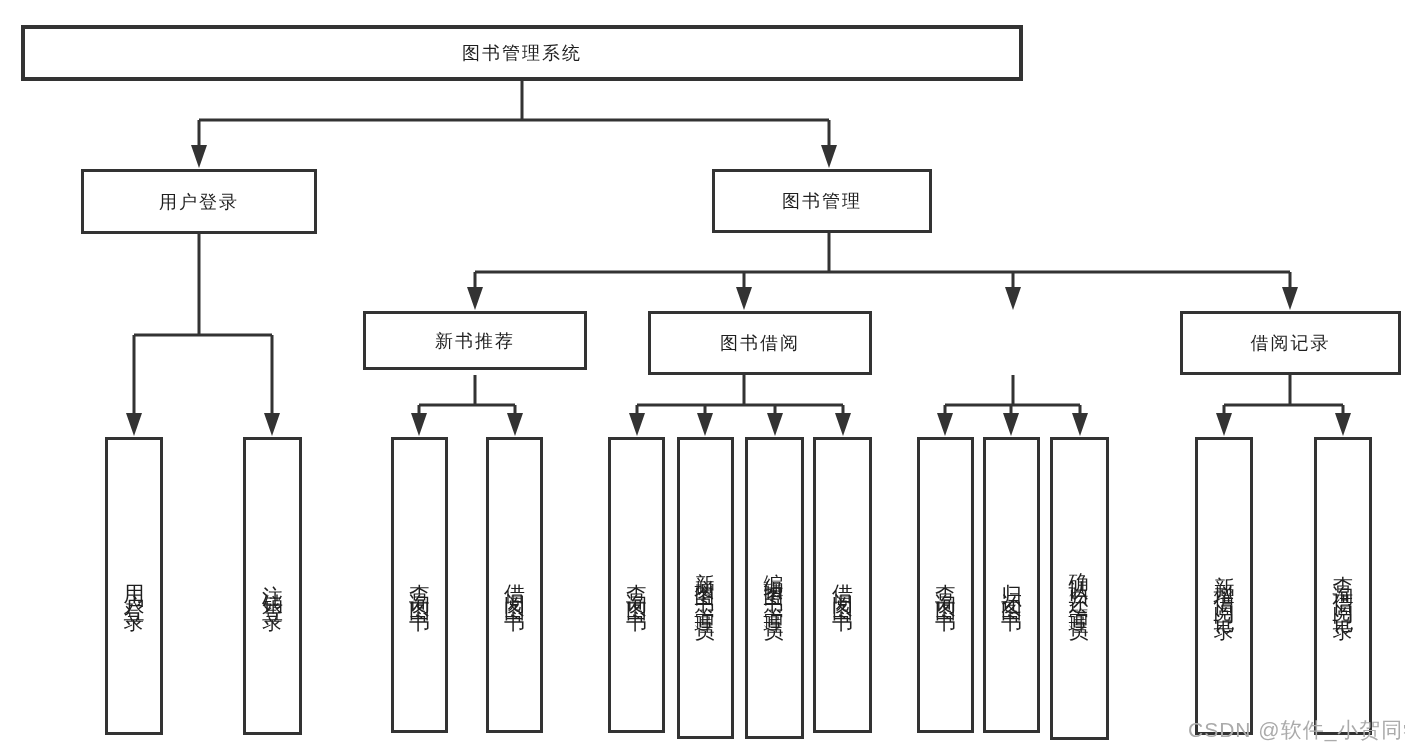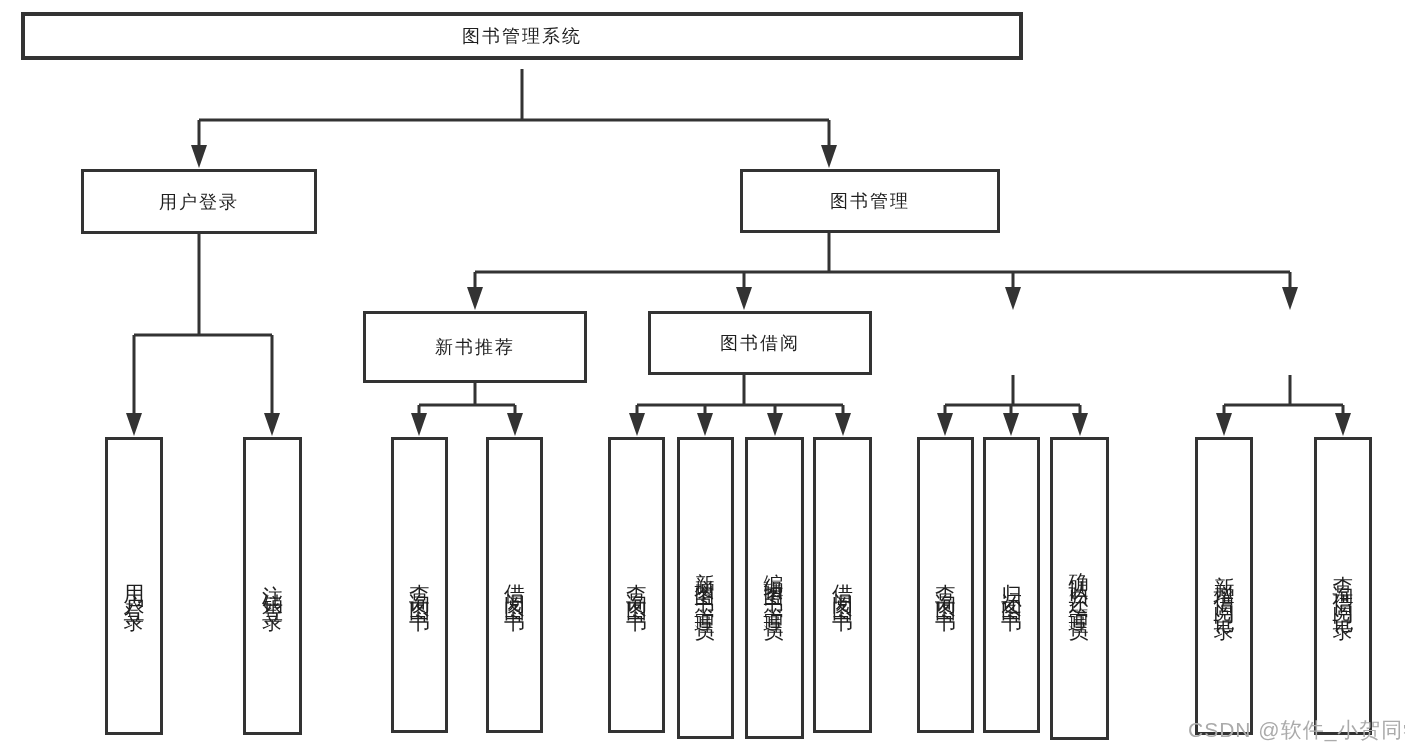--- a/index.html
+++ b/index.html
@@ -70,27 +70,28 @@
       <polygon class="ahead" points="767,413 783,413 775,436"></polygon>
       <polygon class="ahead" points="835,413 851,413 843,436"></polygon>
       <polygon class="ahead" points="937,413 953,413 945,436"></polygon>
       <polygon class="ahead" points="1003,413 1019,413 1011,436"></polygon>
       <polygon class="ahead" points="1072,413 1088,413 1080,436"></polygon>
       <polygon class="ahead" points="1216,413 1232,413 1224,436"></polygon>
       <polygon class="ahead" points="1335,413 1351,413 1343,436"></polygon>
     </g>
   </svg>
 
-  <div class="hbox root" style="left:21px;top:12px;width:1002px;height:48px;">图书管理系统</div>
+  <div class="hbox root" style="left:21px;top:25px;width:1002px;height:56px;">图书管理系统</div>
 
   <div class="hbox" style="left:81px;top:169px;width:236px;height:65px;">用户登录</div>
-  <div class="hbox" style="left:740px;top:169px;width:260px;height:64px;">图书管理</div>
+  <div class="hbox" style="left:712px;top:169px;width:220px;height:64px;">图书管理</div>
 
-  <div class="hbox" style="left:363px;top:311px;width:224px;height:72px;">新书推荐</div>
+  <div class="hbox" style="left:363px;top:311px;width:224px;height:59px;">新书推荐</div>
   <div class="hbox" style="left:632px;top:311px;width:224px;height:64px;margin-left:16px;">图书借阅</div>
+  <div class="hbox" style="left:1180px;top:311px;width:221px;height:64px;">借阅记录</div>
 
   <div class="vbox" style="left:105px;top:437px;width:58px;height:298px;">用户登录</div>
   <div class="vbox" style="left:243px;top:437px;width:59px;height:298px;">注销登录</div>
 
   <div class="vbox" style="left:391px;top:437px;width:57px;height:296px;">查询图书</div>
   <div class="vbox" style="left:486px;top:437px;width:57px;height:296px;">借阅图书</div>
 
   <div class="vbox" style="left:608px;top:437px;width:57px;height:296px;">查询图书</div>
   <div class="vbox tight" style="left:677px;top:437px;width:57px;height:302px;">新增图书（管理员）</div>
   <div class="vbox tight" style="left:745px;top:437px;width:59px;height:302px;">编辑图书（管理员）</div>

